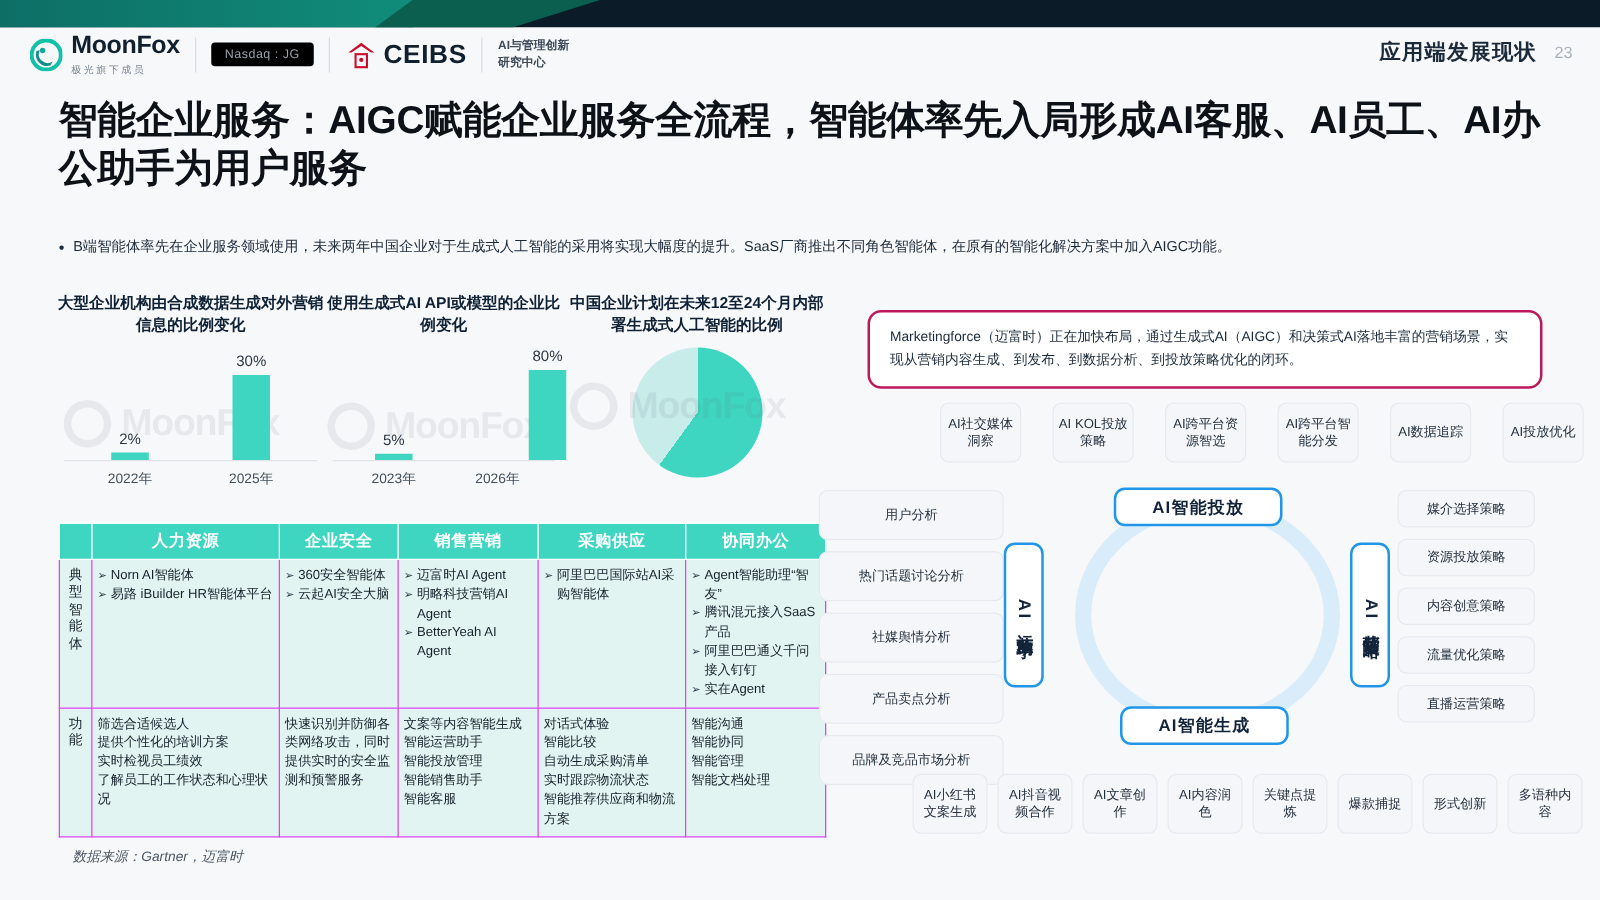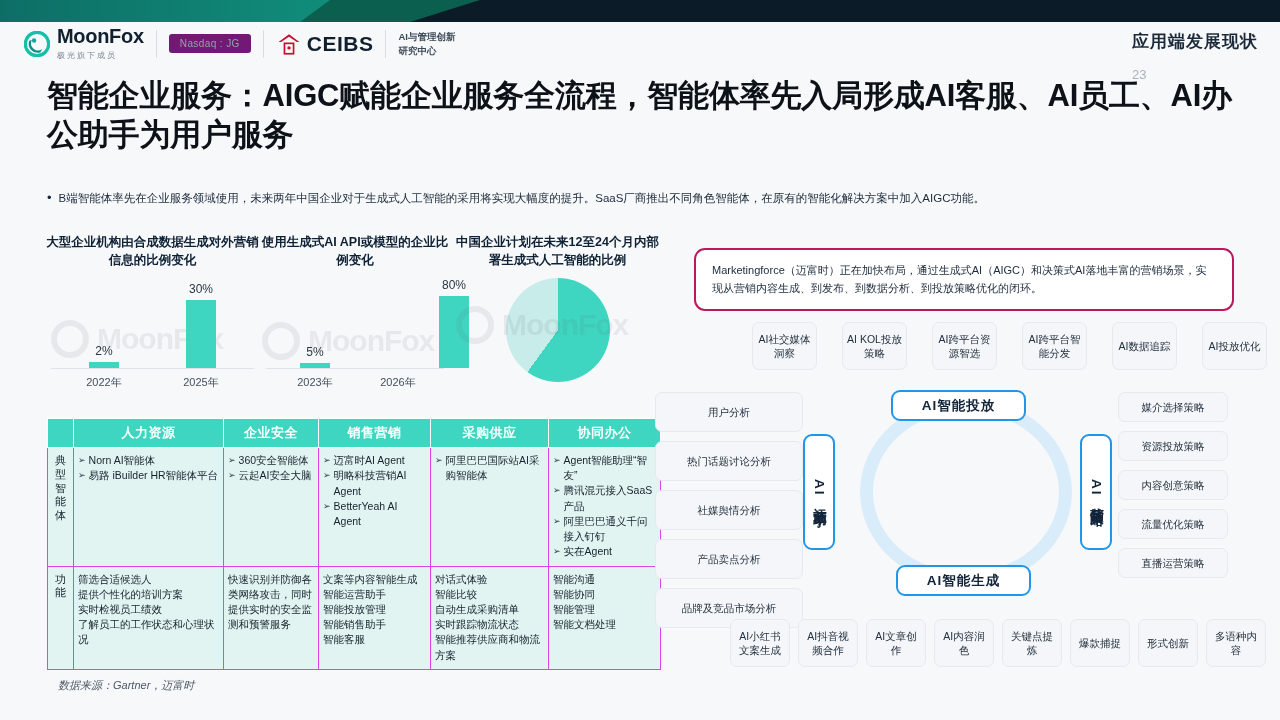--- a/index.html
+++ b/index.html
@@ -16,25 +16,25 @@
   .topbar { position:absolute; top:0; left:0; width:1280px; height:22px; overflow:hidden; }
   .topbar svg { display:block; }
 
   
   .header { position:absolute; top:24px; left:0; width:1280px; height:46px; }
   .brand { position:absolute; left:24px; top:2px; display:flex; align-items:center; gap:0; }
   .mf-logo { width:26px; height:26px; margin-right:7px; }
   .mf-name { font-size:20px; font-weight:bold; letter-spacing:-0.3px; color:#11202e; line-height:1; }
   .mf-sub { font-size:8px; color:#7b8794; letter-spacing:2px; margin-top:4px; }
   .divider-v { width:1px; height:28px; background:#d8dde3; margin:0 12px; }
-  .nasdaq { background:#701a75; color:#98a1ab; font-size:10px; padding:4px 11px; border-radius:3px; letter-spacing:0.4px; }
+  .nasdaq { background:#000000; color:#98a1ab; font-size:10px; padding:4px 11px; border-radius:3px; letter-spacing:0.4px; }
   .ceibs-mark { width:26px; height:26px; margin-right:5px; }
   .ceibs-name { font-size:21px; font-weight:bold; letter-spacing:0.5px; color:#11202e; }
   .ceibs-tag { font-size:9.5px; line-height:1.45; color:#3c4a58; font-weight:bold; }
-  .page-head { position:absolute; right:22px; top:6px; display:flex; align-items:flex-start; gap:14px;flex-direction:column; }
+  .page-head { position:absolute; right:22px; top:6px; display:flex; align-items:center; gap:14px; }
   .page-head .ph-title { font-size:17px; font-weight:bold; color:#1b2a3a; letter-spacing:1px; }
   .page-head .ph-num { font-size:13px; color:#a9b2bb; }
 
   
   .title { position:absolute; left:47px; top:76px; width:1200px;
            font-size:31px; font-weight:bold; line-height:1.26; color:#0d1118; letter-spacing:-0.2px; }
 
   
   .bullet { position:absolute; left:47px; top:188px; width:1192px; display:flex; gap:7px;
             font-size:11.5px; line-height:1.75; color:#1b2a3a; }
@@ -194,21 +194,21 @@
       <div class="wm" style="left:2px; top:26px;">
         <div class="wm-c"></div>
           <div class="wm-t">MoonFox</div>
       </div>
       <div class="axis"></div>
       <div class="bar-wrap" style="left:40px;">
         <div class="bar-val">5%</div>
         <div class="bar" style="height:5px;"></div>
       </div>
       <div class="bar-lab" style="left:20px;">2023年</div>
-      <div class="bar-wrap" style="left:139px;padding-left:40px;">
+      <div class="bar-wrap" style="left:123px;padding-left:40px;">
         <div class="bar-val">80%</div>
         <div class="bar" style="height:72px;"></div>
       </div>
       <div class="bar-lab" style="left:103px;">2026年</div>
     </div>
   </div>
 
   <div class="chart-card pie-wrap" style="width:215px;">
     <div class="chart-title">中国企业计划在未来12至24个月内部署生成式人工智能的比例</div>
     <div class="wm" style="left:6px; top:72px;">

